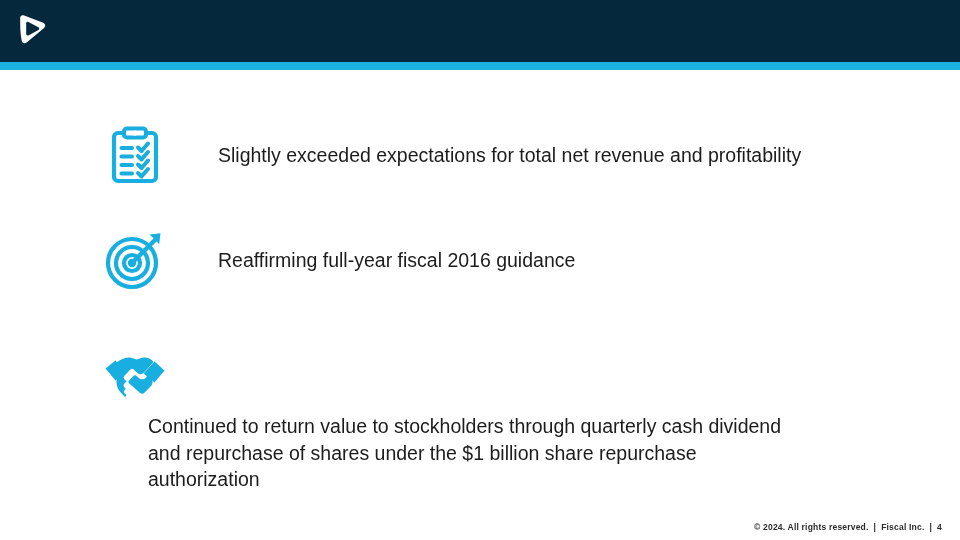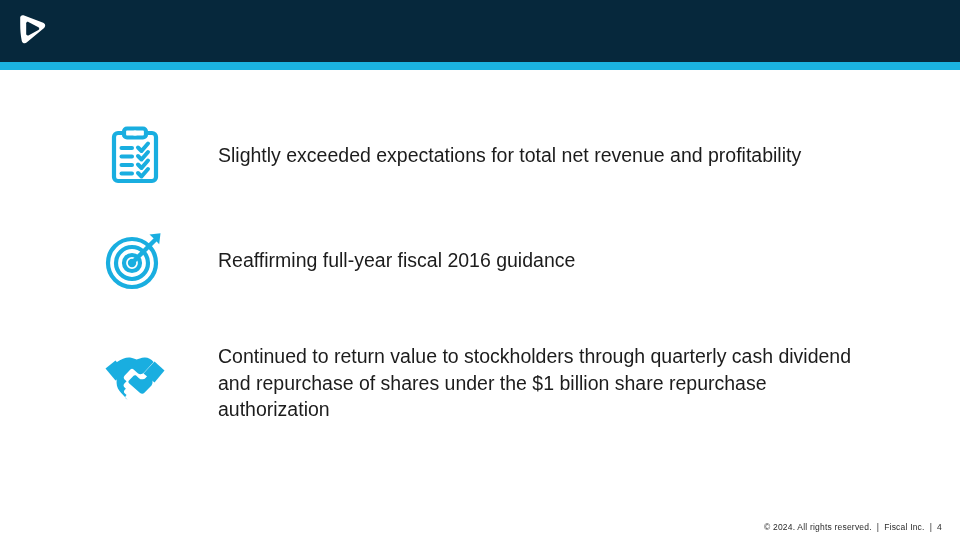--- a/index.html
+++ b/index.html
@@ -76,21 +76,21 @@
 
   .bullet-row {
     position: absolute;
     display: flex;
     align-items: flex-start;
     left: 100px;
     width: 780px;
   }
   .bullet-row.r0 { top: 50px; }
   .bullet-row.r1 { top: 155px; }
-  .bullet-row.r2 { top: 270px; }
+  .bullet-row.r2 { top: 270px; flex-direction: column; }
 
   .bullet-icon {
     width: 70px;
     height: 70px;
     flex: 0 0 70px;
     display: flex;
     align-items: center;
     justify-content: center;
   }
   .bullet-icon svg { display: block; }
@@ -106,21 +106,21 @@
   .bullet-row.r0 .bullet-text { padding-top: 22px; }
   .bullet-row.r1 .bullet-text { padding-top: 22px; }
   .bullet-row.r2 .bullet-text { padding-top: 3px; }
 
   
   .footer {
     position: absolute;
     right: 18px;
     bottom: 8px;
     font-size: 8.5px;
-    font-weight: normal;
+    font-weight: bold;
     color: #2b2b2b;
     letter-spacing: 0.2px;
     white-space: nowrap;
     display: flex;
     align-items: flex-start;
   }
   .footer .sep {
     margin: 0 5px;
     color: #2b2b2b;
   }

